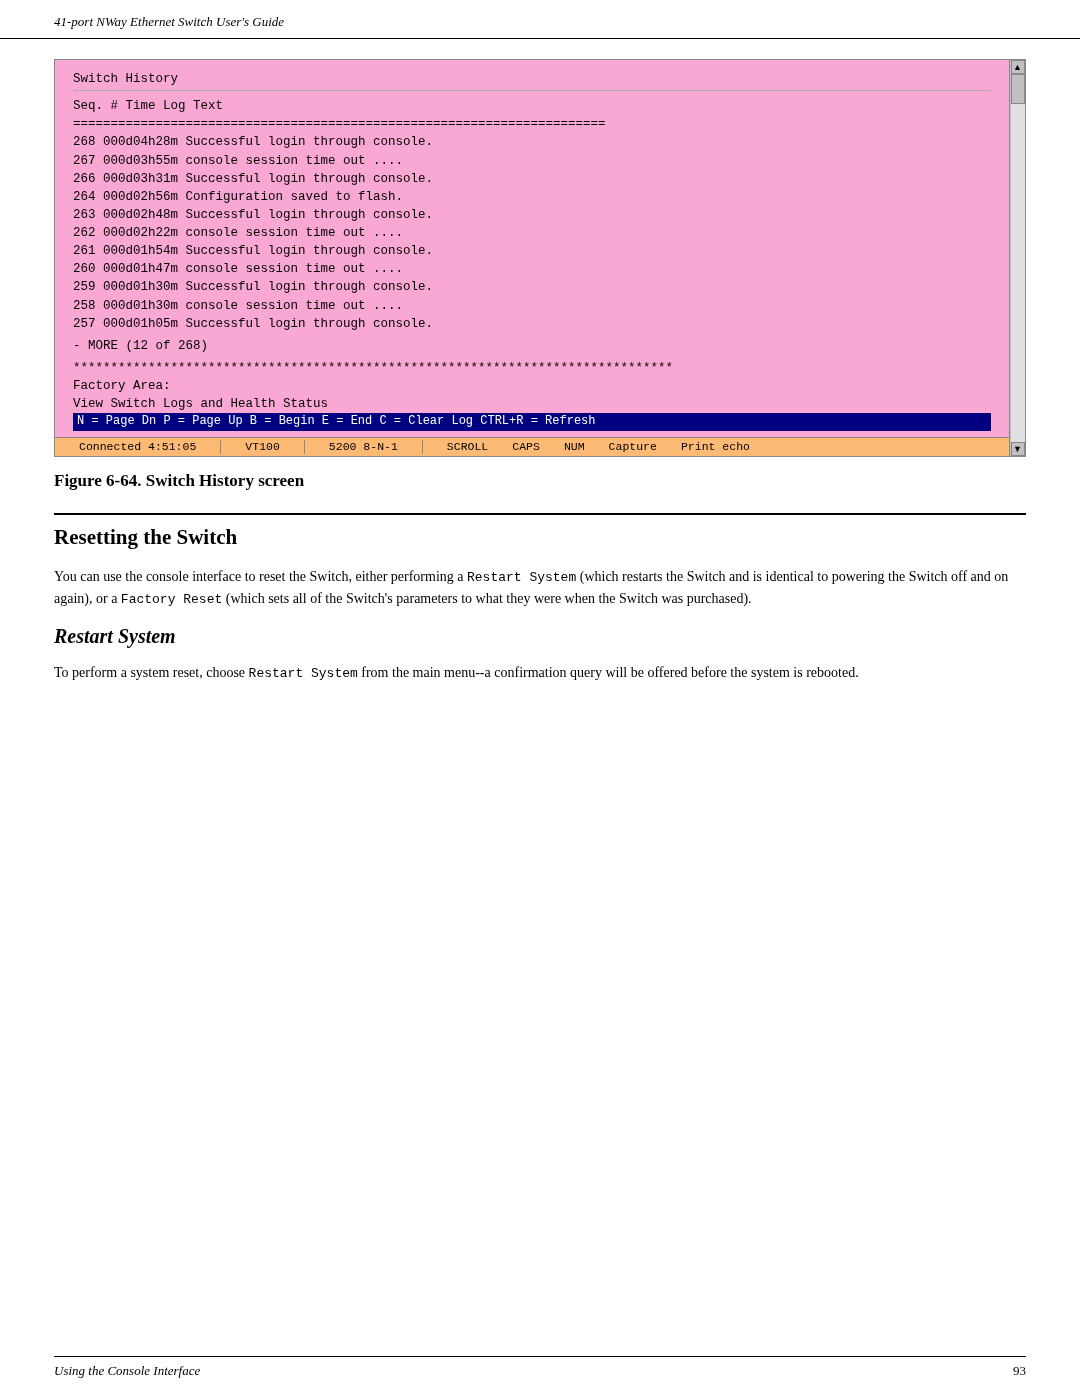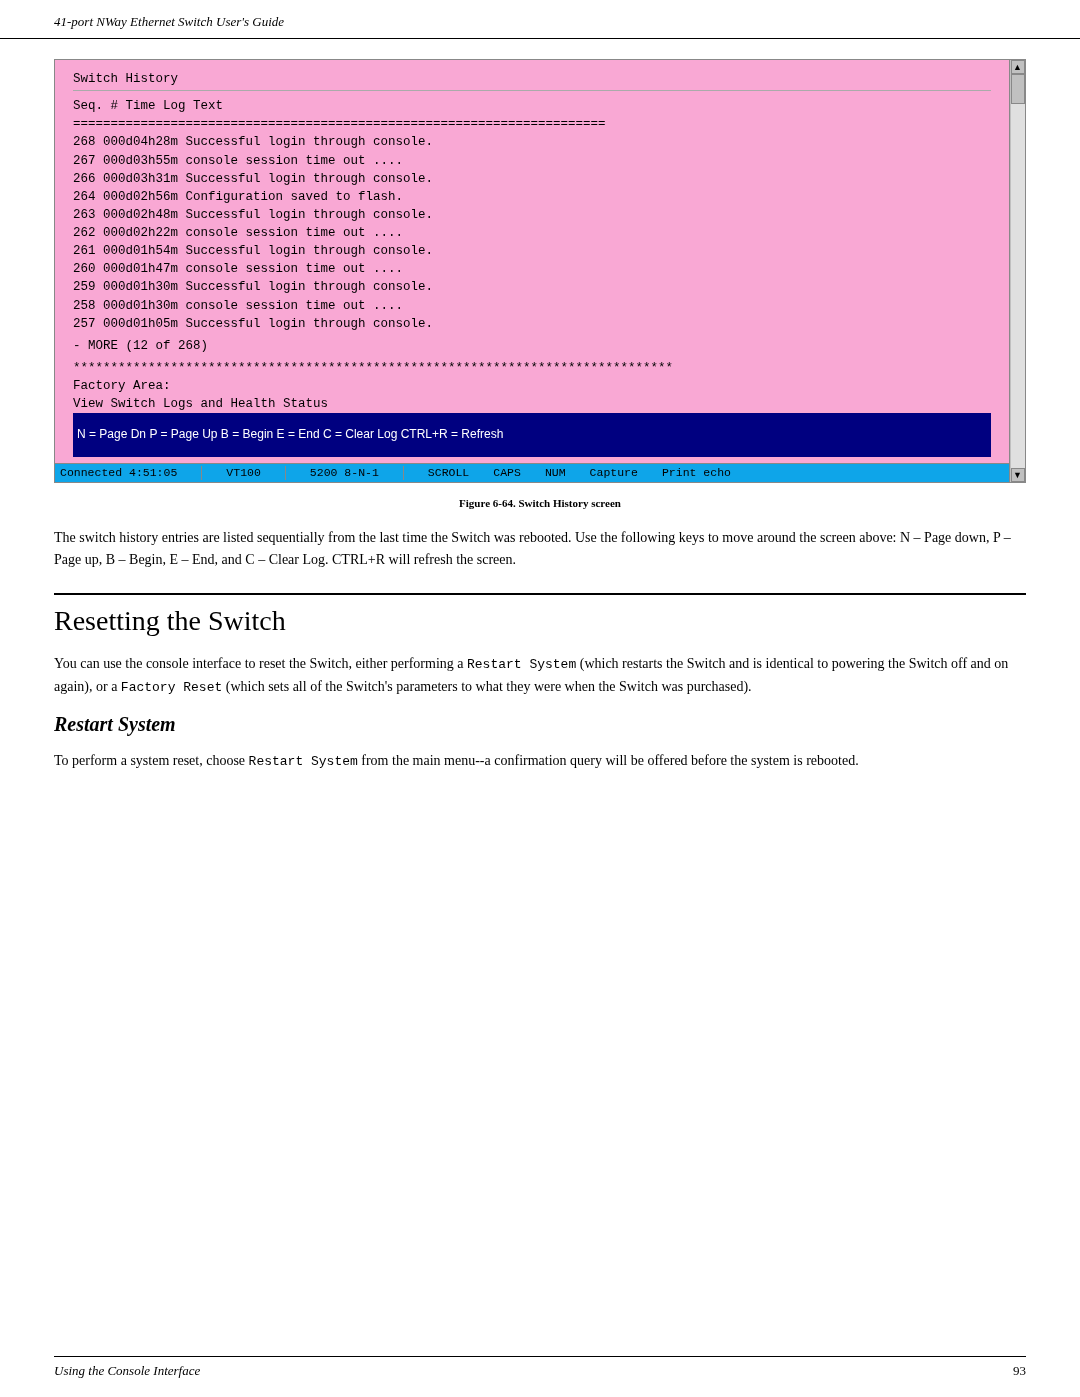--- a/index.html
+++ b/index.html
@@ -89,57 +89,57 @@
       background: #f9a8d4;
       padding: 10px 18px 0 18px;
       margin-right: 16px;
       font-family: 'Courier New', Courier, monospace;
       font-size: 12.5px;
       line-height: 1.45;
       color: #000;
     }
 
     .terminal-status-bar {
-      background: #0ea5e9;
+      background: #fdba74;
       border-top: 1px solid #888;
-      padding: 2px 5px;
+      padding: 2px 24px;
       font-family: 'Courier New', Courier, monospace;
       font-size: 11.5px;
       display: flex;
       gap: 24px;
       align-items: center;
       margin-right: 16px;
     }
     .status-item {
       font-family: 'Courier New', Courier, monospace;
       font-size: 11.5px;
     }
     .status-divider {
       width: 1px;
       height: 14px;
       background: #888;
     }
 
     .highlight-bar {
       background: #000080;
       color: #ffffff;
-      padding: 13px 4px;
-      font-family: Liberation Sans, sans-serif;
+      padding: 0 4px;
+      font-family: Liberation Mono, monospace;
       font-size: 12px;
     }
 
     .asterisk-line {
       font-family: 'Courier New', Courier, monospace;
       font-size: 12.5px;
     }
 
     
     .figure-caption {
-      text-align: center;
-      font-size: 11px;
+      text-align: left;
+      font-size: 17px;
       margin-top: 8px;
       margin-bottom: 18px;
       font-family: Times New Roman, serif;
     }
 
     
     .body-para {
       font-size: 14px;
       line-height: 1.6;
       margin-bottom: 14px;
@@ -148,22 +148,22 @@
 
     
     .section-divider {
       border: none;
       border-top: 2px solid #000;
       margin: 22px 0 10px 0;
     }
 
     
     .section-heading {
-      font-size: 28px;
-      font-weight: normal;
+      font-size: 21px;
+      font-weight: bold;
       font-family: Times New Roman, serif;
       margin-bottom: 16px;
     }
 
     
     .subsection-heading {
       font-size: 20px;
       font-weight: bold;
       font-style: italic;
       font-family: Times New Roman, serif;
@@ -262,21 +262,20 @@
       <span class="status-item">NUM</span>
       <span class="status-item">Capture</span>
       <span class="status-item">Print echo</span>
     </div>
   </div>
 
   <div class="figure-caption">
     <strong>Figure 6-64.  Switch History screen</strong>
   </div>
 
-  <p class="body-para">The switch history entries are listed sequentially from the last time the Switch was rebooted. Use the following keys to move around the screen above: N – Page down, P – Page up, B – Begin, E – End, and C – Clear Log. CTRL+R will refresh the screen.</p>
 
   <hr class="section-divider">
 
   <h1 class="section-heading">Resetting the Switch</h1>
 
   <p class="body-para">
     You can use the console interface to reset the Switch, either performing a <span class="mono">Restart System</span> (which restarts the Switch and is identical to powering the Switch off and on again), or a <span class="mono">Factory Reset</span> (which sets all of the Switch's parameters to what they were when the Switch was purchased).
   </p>
 
   <h2 class="subsection-heading">Restart System</h2>

